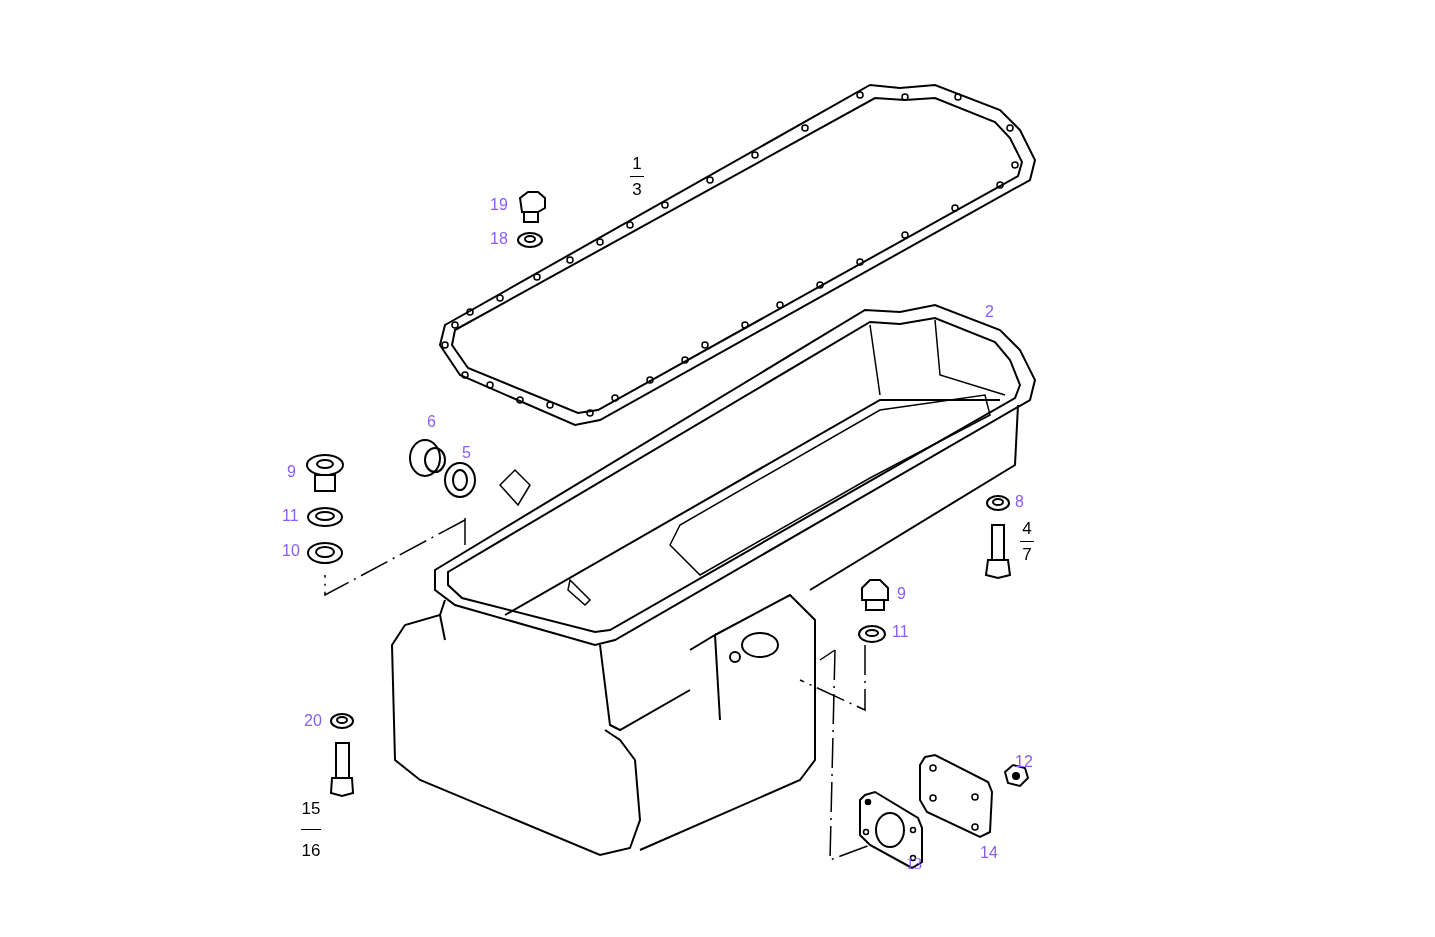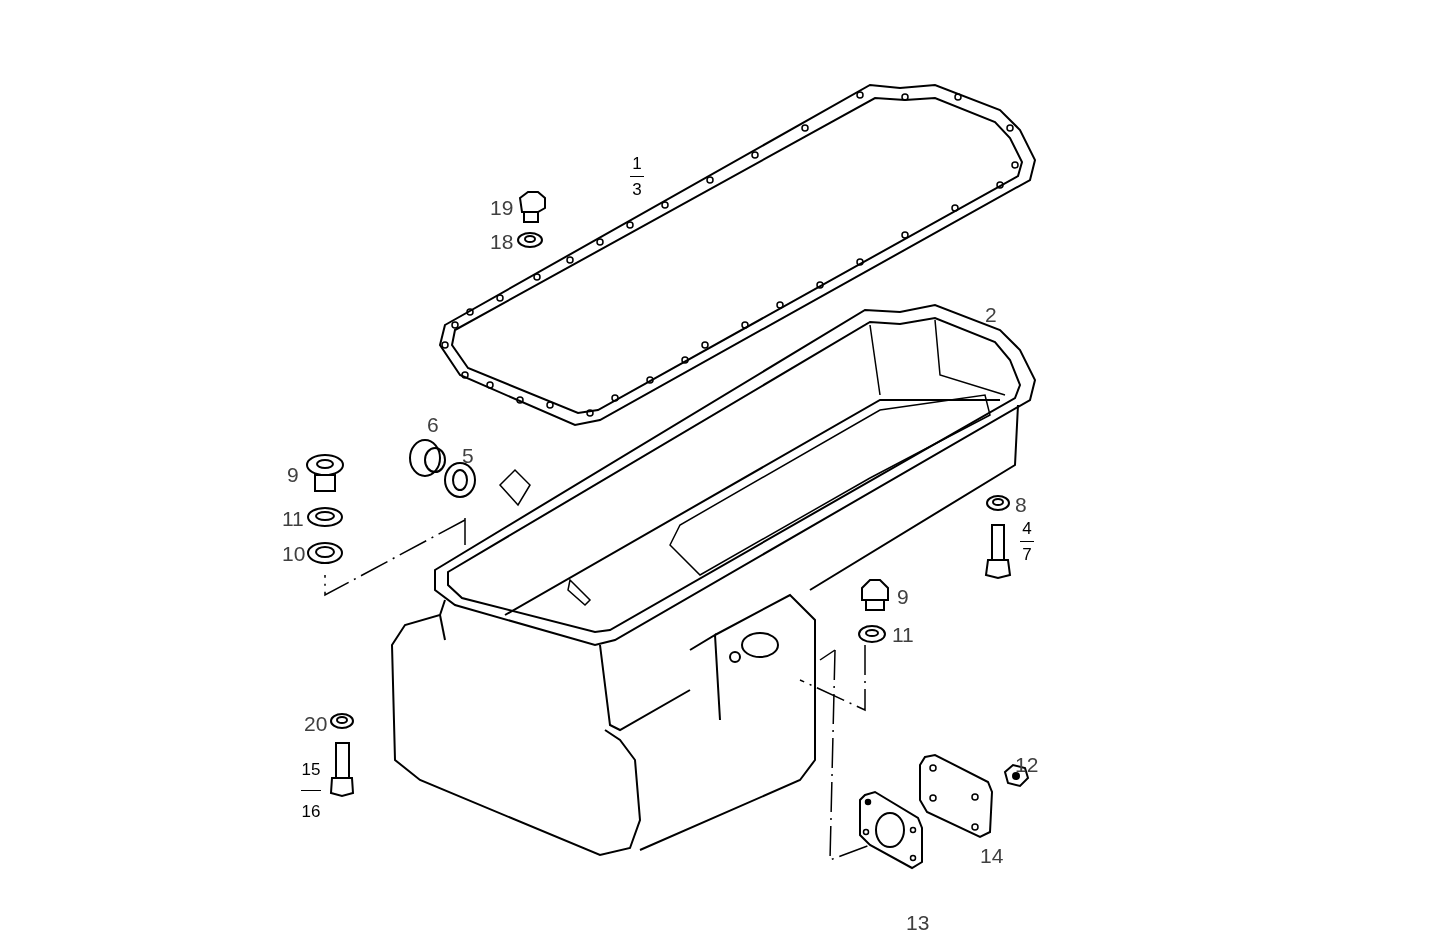--- a/index.html
+++ b/index.html
@@ -1,18 +1,18 @@
 <!DOCTYPE html>
 <html><head>
 <meta charset="utf-8">
 <style>
   html, body { margin:0; padding:0; background:#ffffff; }
   body { width:1435px; height:937px; position:relative; overflow:hidden; font-family:"Liberation Sans", sans-serif; }
   svg { position:absolute; left:0; top:0; }
-  .lbl { position:absolute; font-size:21px; color:#404040; line-height:1; }
+  .lbl { position:absolute; font-size:16px; color:#8b5cf6; line-height:1; }
   .frac { position:absolute; display:flex; flex-direction:column; align-items:center; font-size:17px; line-height:1; }
   .frac .bar { width:14px; height:1px; background:#000; margin:4px 0; }
 </style>
 </head>
 <body>
 
 <svg width="1435" height="937" viewBox="0 0 1435 937" fill="none" stroke="#000" stroke-width="2">
 
   <g>
     <path d="M445 325 L870 85 L900 88 L935 85 L1000 110 L1020 130 L1035 160 L1030 180 L600 420 L575 425 L460 375 L440 345 Z"></path>
@@ -157,22 +157,22 @@
 </div>
 <div class="lbl" style="left:462px;top:445px;">5</div>
 <div class="lbl" style="left:427px;top:414px;">6</div>
 <div class="lbl" style="left:1015px;top:494px;">8</div>
 <div class="lbl" style="left:287px;top:464px;">9</div>
 <div class="lbl" style="left:897px;top:586px;">9</div>
 <div class="lbl" style="left:282px;top:543px;">10</div>
 <div class="lbl" style="left:282px;top:508px;">11</div>
 <div class="lbl" style="left:892px;top:624px;">11</div>
 <div class="lbl" style="left:1015px;top:740px;margin-top:14px;">12</div>
-<div class="lbl" style="left:906px;top:912px;">13</div>
+<div class="lbl" style="left:906px;top:856px;font-family:Liberation Serif, serif;">13</div>
 <div class="lbl" style="left:980px;top:845px;">14</div>
-<div class="frac" style="left:301px;top:761px;gap:8px;">
+<div class="frac" style="left:301px;top:800px;gap:8px;">
   <span>15</span>
   <span class="bar" style="width:20px"></span>
   <span>16</span>
 </div>
 <div class="lbl" style="left:490px;top:231px;text-align:right;">18</div>
 <div class="lbl" style="left:490px;top:197px;">19</div>
 <div class="lbl" style="left:296px;top:713px;margin-left:8px;">20</div>
 
 </body></html>

